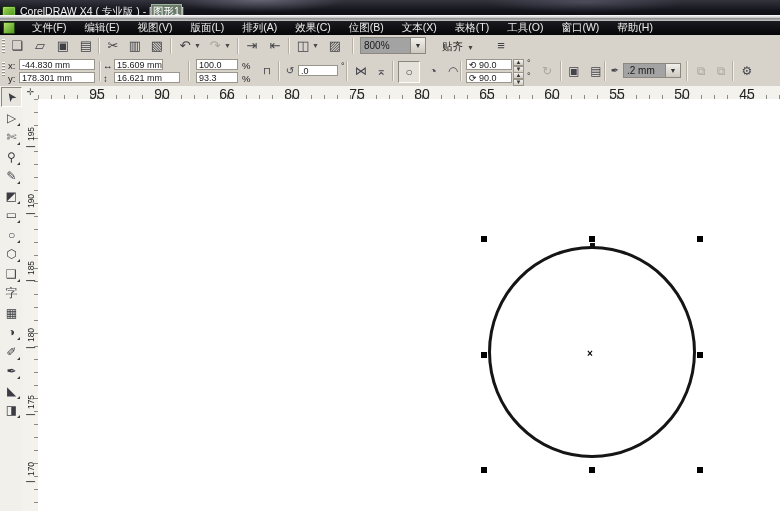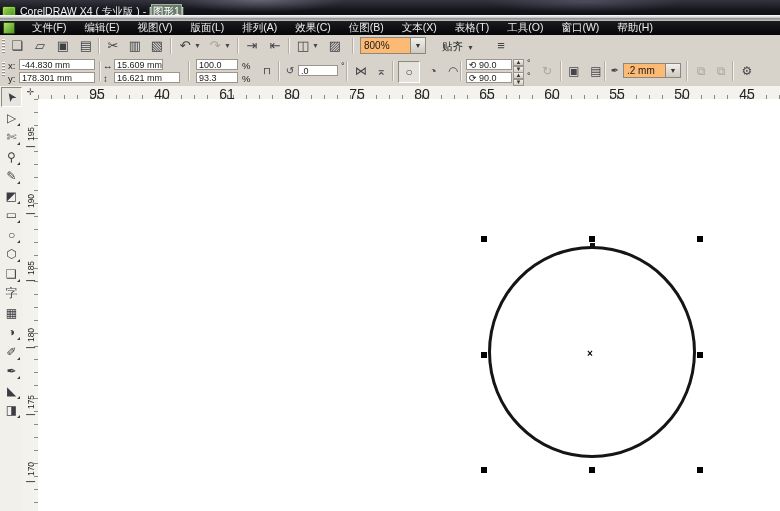--- a/index.html
+++ b/index.html
@@ -33,21 +33,21 @@
 
   
   #toolbar{left:0;top:35px;width:780px;height:22px;background:#d7d3cb;border-bottom:1px solid #c1bdb4;}
   .grip{position:absolute;left:2px;top:4px;width:3px;height:14px;
     background:repeating-linear-gradient(180deg,#fff 0 1px,#958f83 1px 2px,transparent 2px 3px);}
   .tbico{position:absolute;top:2px;width:18px;height:18px;text-align:center;line-height:18px;
     font-size:13px;color:#3f3f46;cursor:default;}
   .tbico.dis{color:#a9a59c;}
   .tbsep{position:absolute;top:3px;width:1px;height:16px;background:#b3afa5;border-right:1px solid #f4f2ee;}
   .ddarrow{position:absolute;top:2px;width:9px;height:18px;font-size:7px;line-height:18px;color:#4a4a4a;text-align:center;}
-  .combo{position:absolute;top:2px;height:17px;background:#fdba74;border:1px solid #8b887f;
+  .combo{position:absolute;top:2px;height:17px;background:#a3a3a3;border:1px solid #8b887f;
     font-size:10px;line-height:16px;padding:0 3px;box-sizing:border-box;}
   .combo .arr{position:absolute;right:0;top:0;width:14px;height:15px;background:linear-gradient(#f2f0ec,#cdc9c0);
     border-left:1px solid #8b887f;text-align:center;font-size:7px;line-height:15px;color:#333;}
   #snap-btn{position:absolute;top:2px;height:18px;padding:0 4px;line-height:18px;font-size:10.5px;cursor:default;}
   #snap-btn .a{font-size:7px;margin-left:4px;color:#444;}
 
   
   #propbar{left:0;top:57px;width:780px;height:29px;background:#d7d3cb;border-bottom:1px solid #a9a59b;}
   .pb-label{position:absolute;font-size:9.5px;color:#222;}
   .pb-field{position:absolute;height:11px;background:#fff;border:1px solid #9a968c;
@@ -244,22 +244,22 @@
     <div class="tool fly">✐</div>
     <div class="tool fly">✒</div>
     <div class="tool fly">◣</div>
     <div class="tool fly">◨</div>
   </div>
 
 <div class="abs" id="ruler-corner">✛</div>
 <div class="abs" id="hruler">
     <div class="ticks"></div>
     <div class="hlab" style="left: 59px;">95</div>
-    <div class="hlab" style="left: 124px;">40</div>
-    <div class="hlab" style="left: 189px;">61</div>
+    <div class="hlab" style="left: 124px;">90</div>
+    <div class="hlab" style="left: 189px;">66</div>
     <div class="hlab" style="left: 254px;">80</div>
     <div class="hlab" style="left: 319px;">75</div>
     <div class="hlab" style="left: 384px;">80</div>
     <div class="hlab" style="left: 449px;">65</div>
     <div class="hlab" style="left: 514px;">60</div>
     <div class="hlab" style="left: 579px;">55</div>
     <div class="hlab" style="left: 644px;">50</div>
     <div class="hlab" style="left: 709px;">45</div>
   </div>
 <div class="abs" id="vruler">

